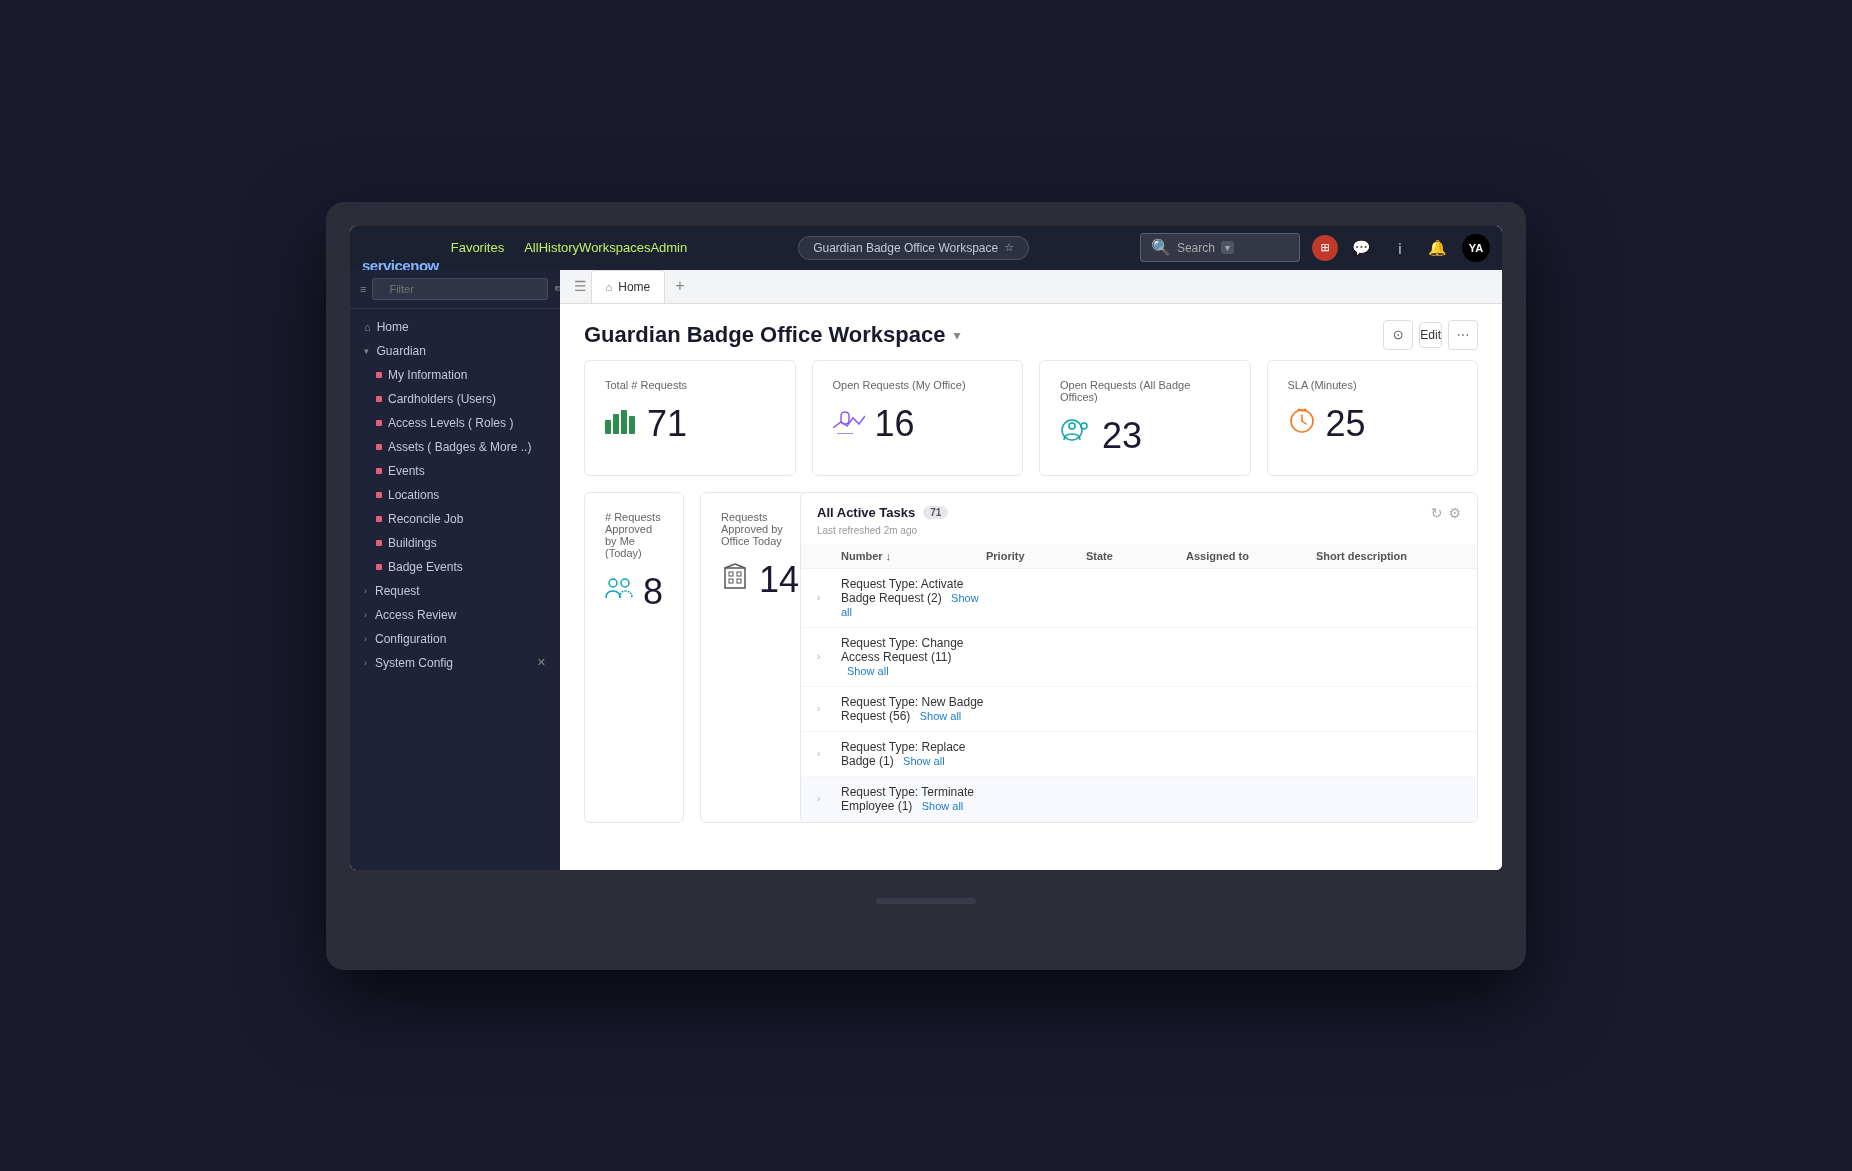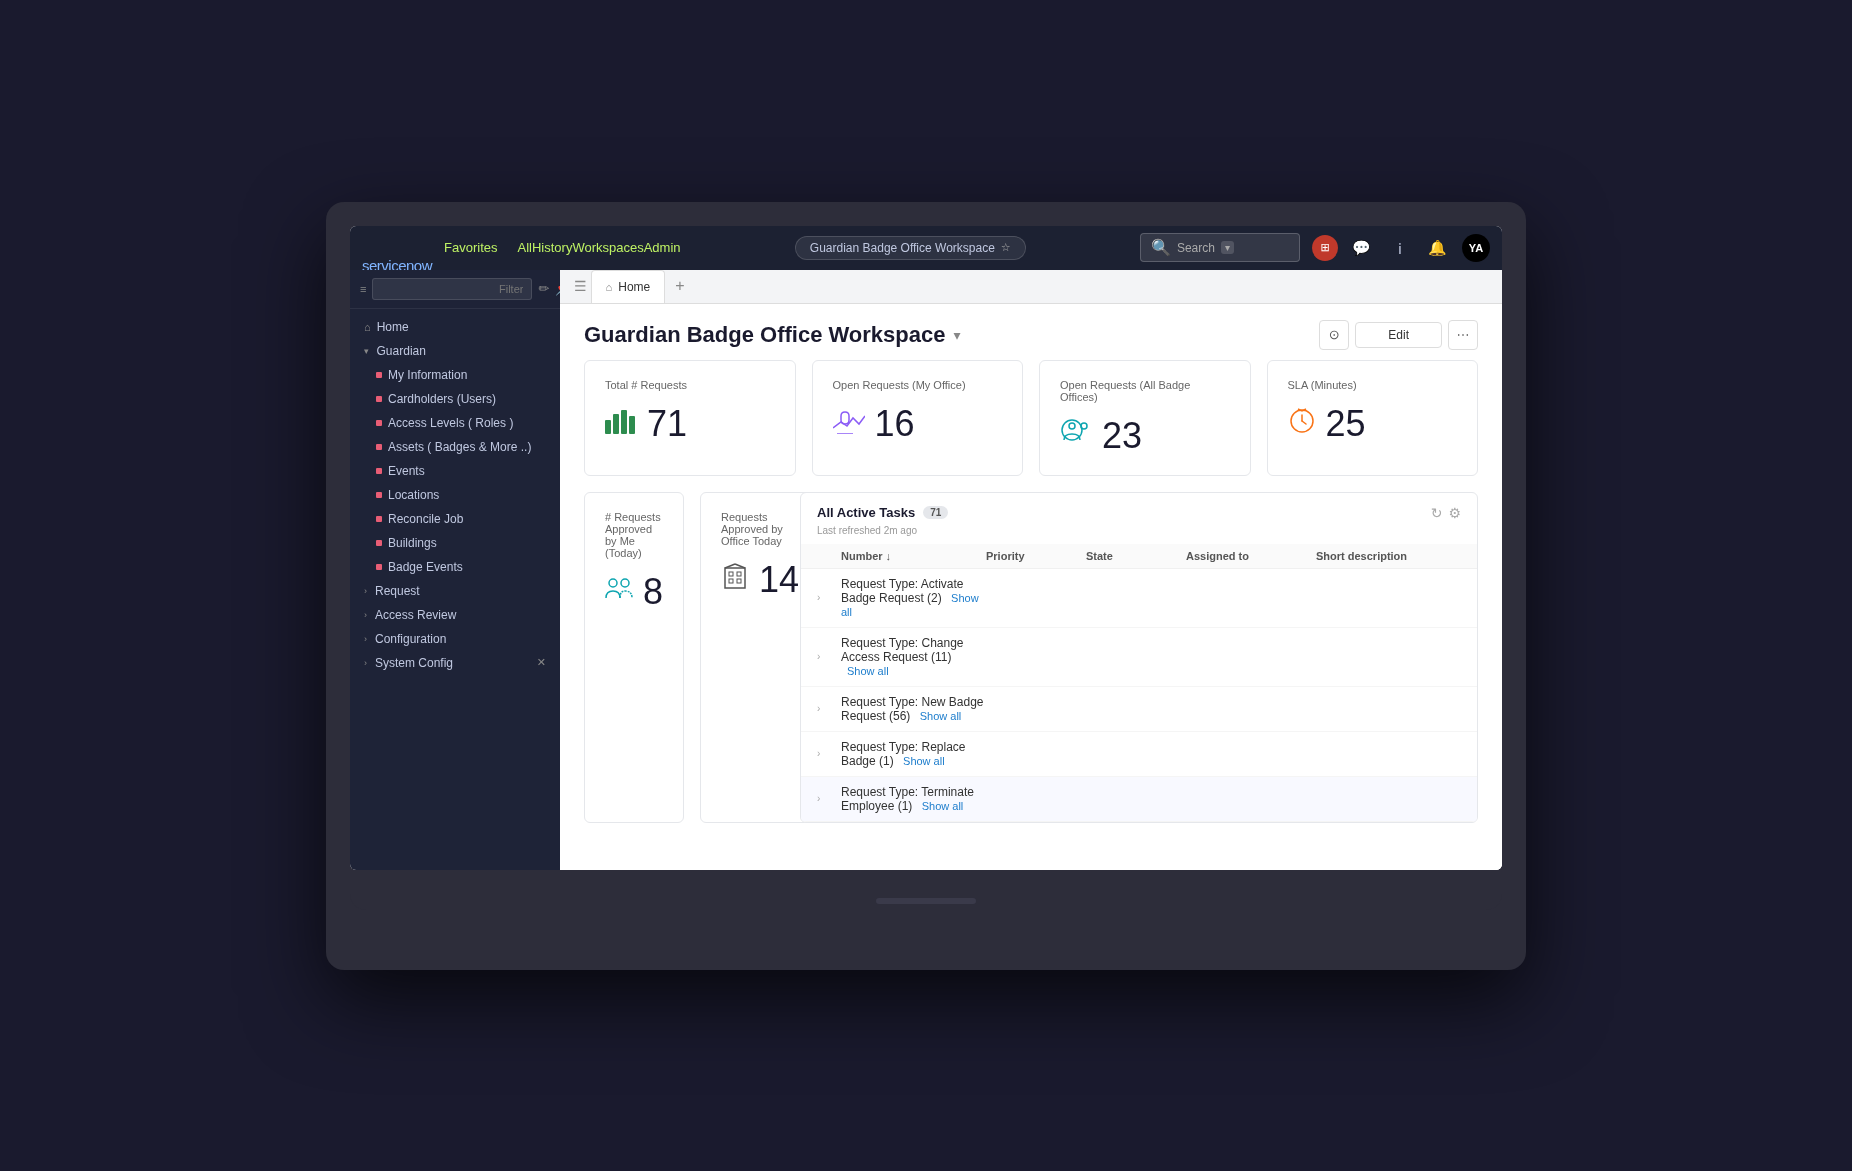--- a/index.html
+++ b/index.html
@@ -32,21 +32,21 @@
       background: #1c2132;
       display: flex;
       align-items: center;
       height: 44px;
       padding: 0 12px;
       gap: 12px;
     }
     .brand {
       color: #81b5ff;
       font-size: 15px;
-      font-weight: 400;
+      font-weight: 700;
       letter-spacing: -0.5px;
       white-space: nowrap;
       margin-top: 36px;
     }
     .nav-links {
       display: flex;
       gap: 0;
       margin-left: 8px;
     }
     .nav-link {
@@ -147,25 +147,24 @@
       display: flex;
       align-items: center;
       padding: 8px 10px;
       gap: 6px;
       border-bottom: 1px solid rgba(255,255,255,0.07);
     }
     .filter-input {
       background: rgba(255,255,255,0.08);
       border: 1px solid rgba(255,255,255,0.12);
       border-radius: 3px;
-      padding: 4px 8px;
+      padding: 4px 16px;
       color: #c0c8e0;
       font-size: 11px;
       flex: 1;
-      text-align: right;
     }
     .filter-icon { color: #888; font-size: 11px; }
     .sidebar-icon-btn {
       color: #888;
       font-size: 13px;
       cursor: pointer;
       width: 22px;
       height: 22px;
       display: flex;
       align-items: center;
@@ -272,21 +271,21 @@
       border-radius: 4px;
       display: flex;
       align-items: center;
       justify-content: center;
       color: #555;
       font-size: 13px;
       cursor: pointer;
       background: #fff;
     }
     .edit-btn {
-      padding: 5px 32px;
+      padding: 5px 0;
       border: 1px solid #ddd;
       border-radius: 4px;
       font-size: 12px;
       font-weight: 500;
       color: #333;
       cursor: pointer;
       background: #fff;
     }
 
     

